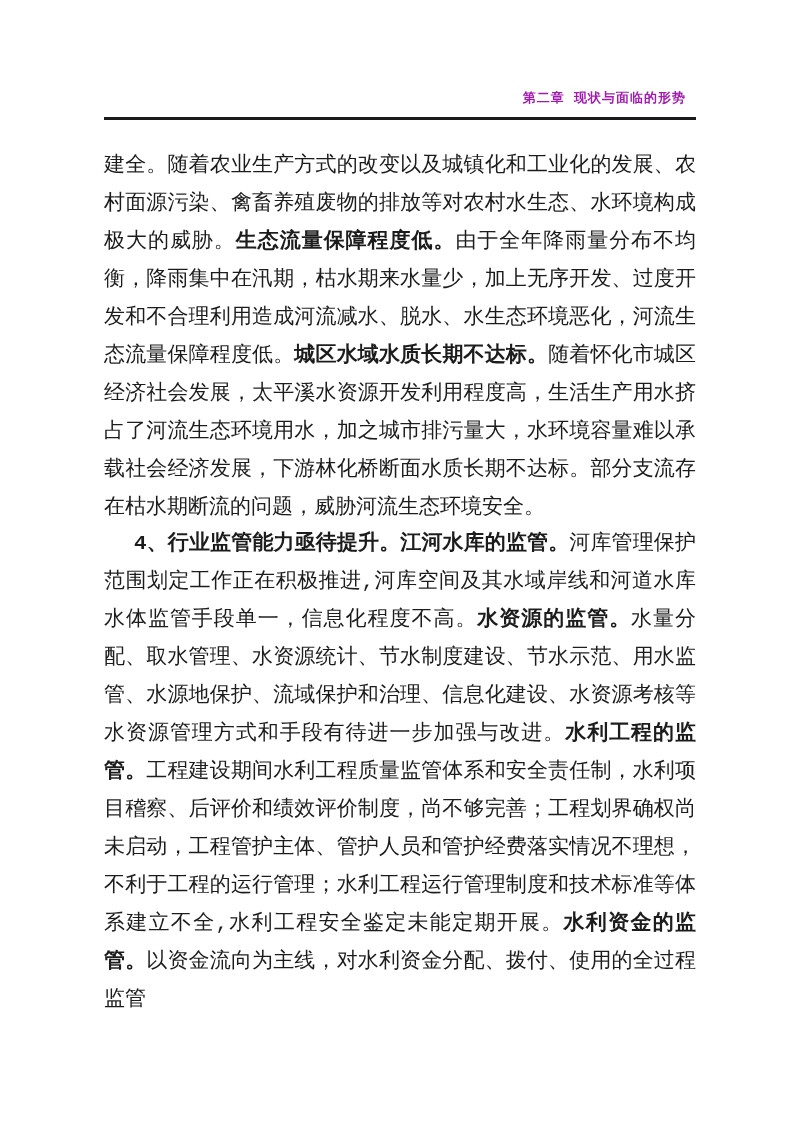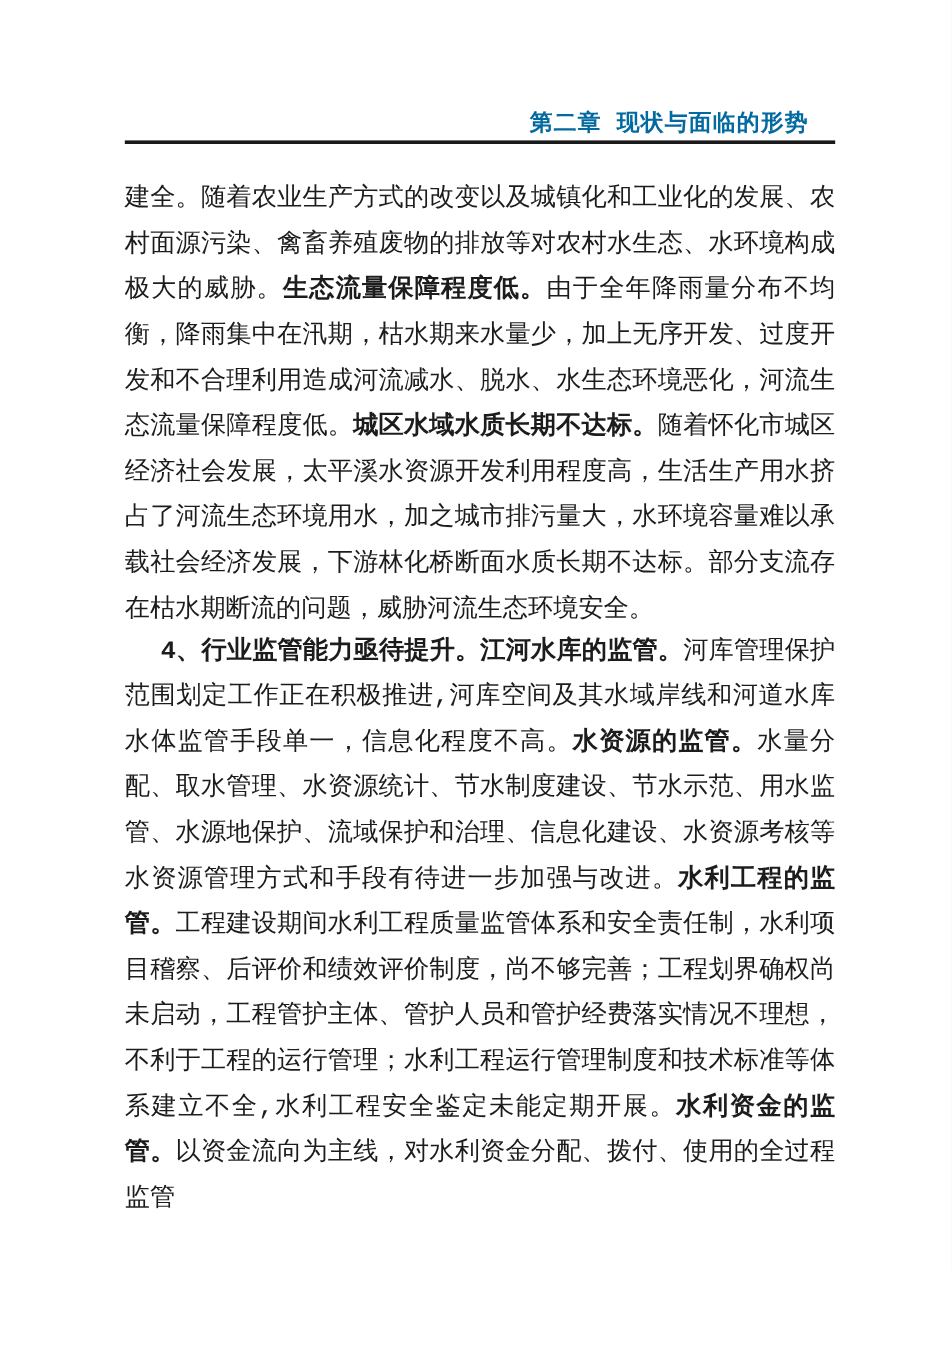--- a/index.html
+++ b/index.html
@@ -8,29 +8,29 @@
     position: relative;
     width: 793px;
     height: 1122px;
     margin: 0 auto;
     background: #ffffff;
     overflow: hidden;
   }
   .chapter-header {
     position: absolute;
     top: 89px;
-    left: 92px;
+    left: 104px;
     width: 592px;
     text-align: right;
     padding-right: 10px;
     font-family: "Liberation Sans", sans-serif;
     font-weight: 700;
-    font-size: 19px;
+    font-size: 13px;
     letter-spacing: 1px;
-    color: #0369a1;
+    color: #a21caf;
     white-space: pre;
   }
   .header-rule {
     position: absolute;
     top: 117px;
     left: 104px;
     width: 592px;
     height: 3px;
     background: #1a1a1a;
   }

